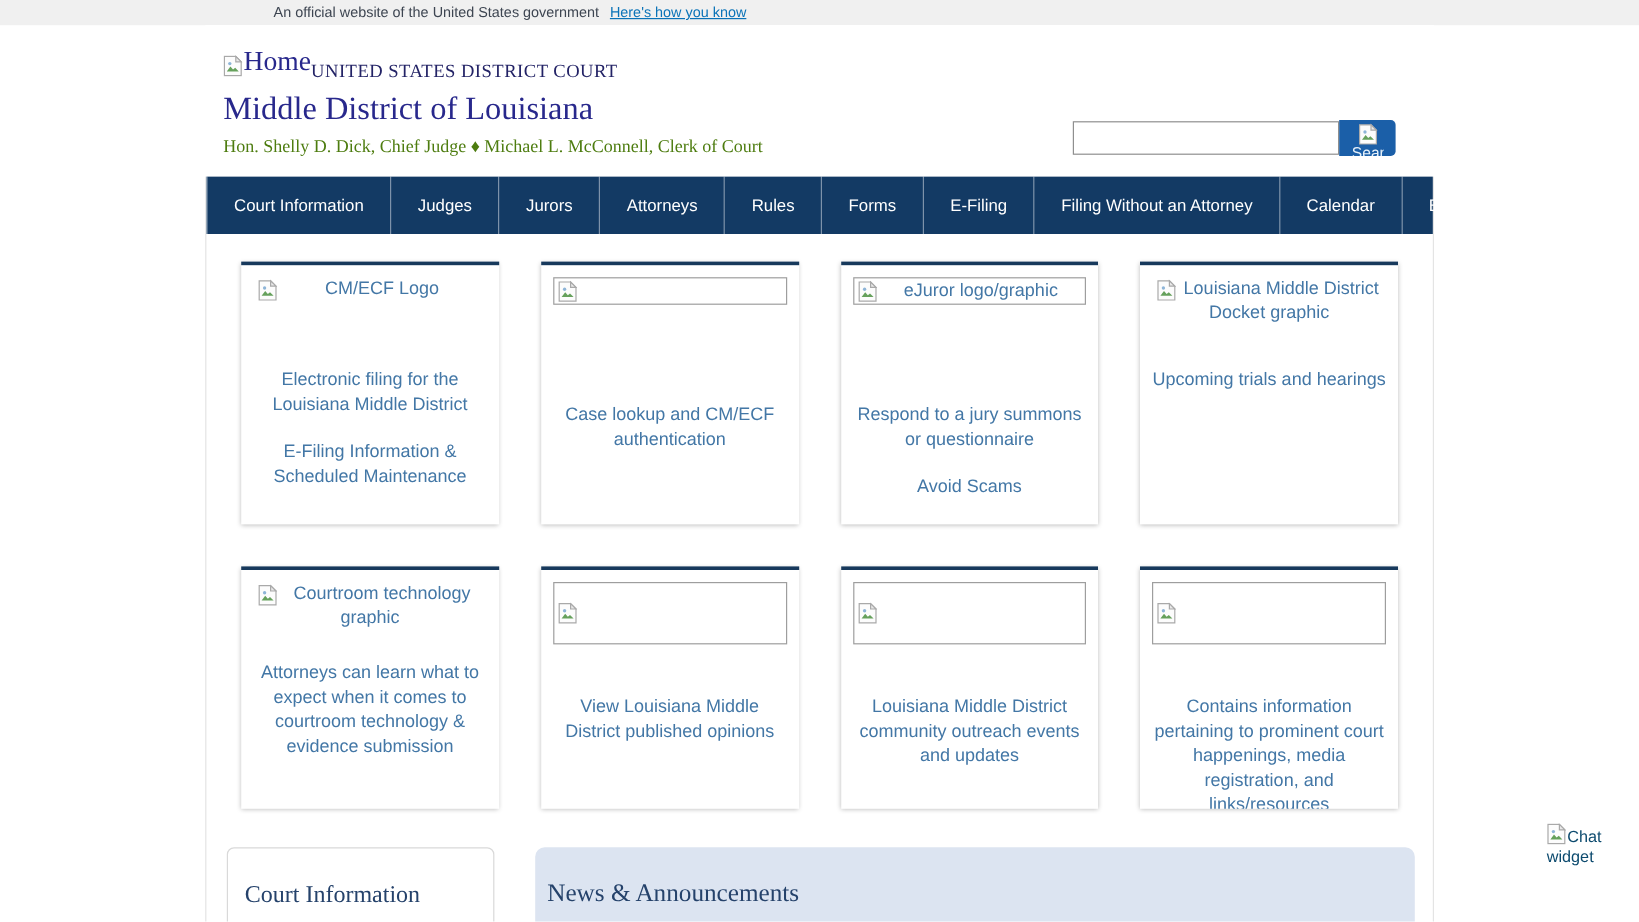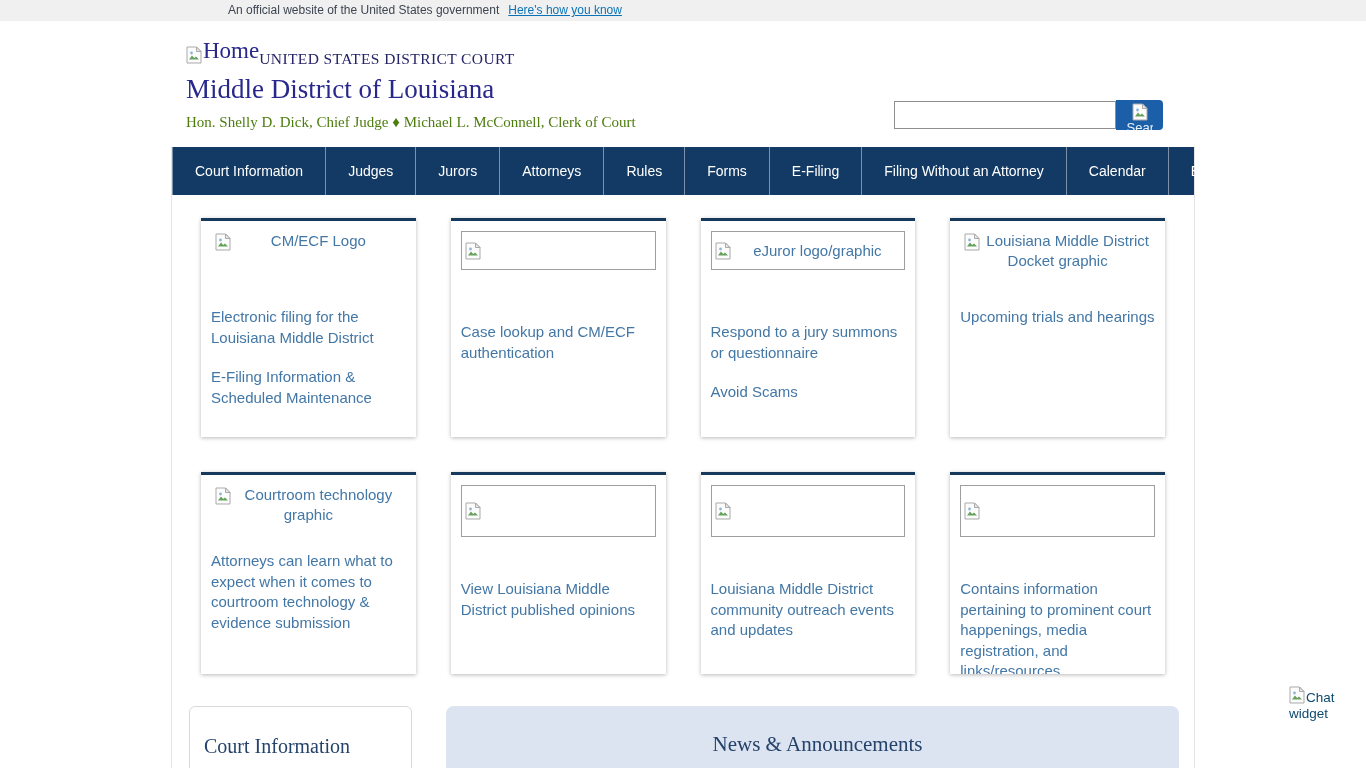--- a/index.html
+++ b/index.html
@@ -96,48 +96,48 @@
     box-shadow:0 1px 4px rgba(0,0,0,.28);
     padding:10px 10px 8px 10px;cursor:pointer;overflow:hidden;
   }
   .card-img{
     color:var(--link-blue);font-size:15px;line-height:20px;
     text-align:center;min-height:62px;margin-bottom:14px;
   }
   .card:nth-child(n+5) .card-img{min-height:52px;}
   .card-img .bimg-icon{float:left;margin:2px 0 0 4px;}
   .card-img.bordered{
-    border:1px solid #9e9e9e;min-height:0;height:39px;
-    display:flex;align-items:center;margin-bottom:52px;
+    border:1px solid #9e9e9e;min-height:0;height:23px;
+    display:flex;align-items:center;margin-bottom:82px;
   }
   .card:nth-child(n+5) .card-img.bordered{margin-bottom:42px;}
   .card-img.bordered .bimg-icon{float:none;margin:0 0 0 3px;}
   .card-img.bordered .alt-text{flex:1;text-align:center;}
   .card-line{
     color:var(--link-blue);font-size:15px;line-height:20.5px;
-    text-align:left;margin:0 0 19px 0;
+    text-align:center;margin:0 0 19px 0;
   }
   
   .bottom-row{display:flex;margin-top:32px;padding:0 17px;align-items:stretch;}
   .court-info-box{
     flex:0 0 223px;border:1px solid #d9d9d9;border-radius:6px;
     background:#fff;padding:16px 14px;min-height:110px;
   }
   .court-info-box h3{
     font-family:"Liberation Serif",serif;font-weight:400;
     font-size:20px;color:#25426b;margin:12px 0 22px 0;
   }
   .court-info-item{font-size:14px;color:#555;cursor:pointer;}
   .news-panel{
     flex:0 0 733px;margin-left:34px;background:var(--news-bg);
     border-radius:8px;padding:26px 0 0 10px;min-height:110px;
   }
   .news-panel h2{
     font-family:"Liberation Serif",serif;font-weight:400;
-    font-size:21px;color:#25426b;margin:0 0 22px 0;text-align:center;
+    font-size:21px;color:#25426b;margin:0 0 22px 0;
   }
   .news-headline{
     font-size:15px;font-weight:bold;color:#2b6ba5;cursor:pointer;
   }
   
   .chat-widget{
     position:absolute;left:1289px;top:686px;width:60px;
     font-size:13.5px;line-height:16px;color:#0c4a6e;cursor:pointer;
   }
   .chat-widget .bimg-icon{vertical-align:-2px;margin-right:1px;}

